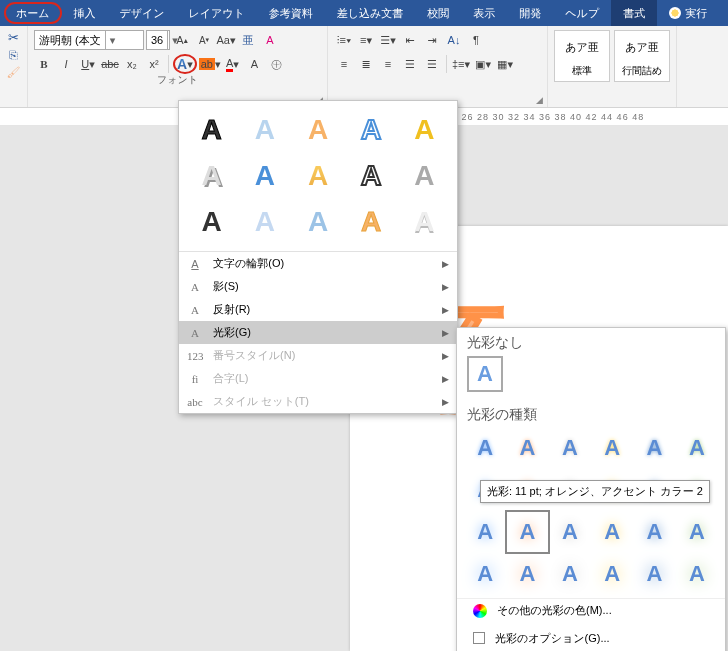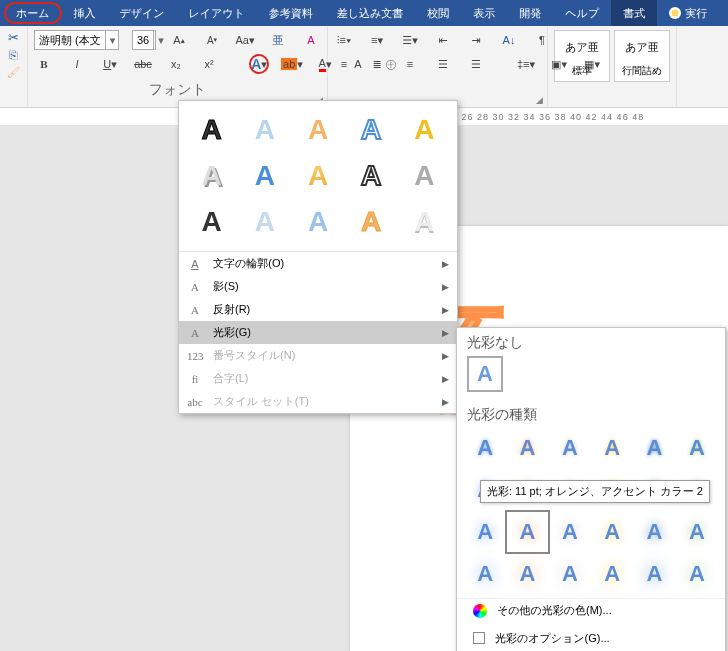--- a/index.html
+++ b/index.html
@@ -7,29 +7,29 @@
 .ribbon-tabs{height:26px;background:#2b579a;display:flex;align-items:center;color:#fff;padding-left:4px}
 .tab{padding:0 12px;height:26px;display:flex;align-items:center;cursor:pointer}
 .tab.active{border:2px solid #d9261c;border-radius:12px;padding:0 10px;height:22px}
 .tab.format{background:#1e3e73}
 .tab.tell{display:flex;align-items:center;gap:4px}
 .bulb{width:12px;height:12px;background:radial-gradient(circle,#ffd966 40%,#fff 45%);border-radius:50%}
 .ribbon-body{height:82px;background:#f3f3f3;border-bottom:1px solid #d4d4d4;display:flex;position:relative}
 .clip-area{width:28px;border-right:1px solid #e1e1e1;display:flex;flex-direction:column;align-items:center;padding-top:4px;gap:4px}
 .scissors{color:#2b579a;font-size:13px}
 .font-group{padding:4px 6px;display:flex;flex-direction:column;gap:4px;border-right:1px solid #e1e1e1;position:relative}
-.row{display:flex;align-items:center;gap:13px}
+.row{display:flex;align-items:center;gap:2px}
 .font-sel{display:flex;align-items:center;border:1px solid #ababab;background:#fff;height:20px}
 .font-sel span{padding:0 4px}
 .dd{width:12px;text-align:center;color:#666;border-left:1px solid #ababab;height:18px;line-height:18px}
 .btn{min-width:20px;height:20px;display:flex;align-items:center;justify-content:center;cursor:pointer;color:#444}
 .btn b{font-weight:bold;font-family:"Times New Roman"}
 .sep{width:1px;height:18px;background:#d4d4d4;margin:0 2px}
 .texteff{border:2px solid #d9261c;border-radius:50%;padding:0 2px}
-.group-label{position:absolute;bottom:8px;left:0;right:0;text-align:center;font-size:14px;color:#666}
+.group-label{position:absolute;bottom:20px;left:0;right:0;text-align:center;font-size:10px;color:#666}
 .para-group{padding:4px 6px;display:flex;flex-direction:column;gap:4px;border-right:1px solid #e1e1e1;position:relative;width:220px}
 .styles-group{padding:4px 6px;display:flex;gap:4px;border-right:1px solid #e1e1e1}
 .style-box{width:56px;height:52px;border:1px solid #ccc;background:#fff;display:flex;flex-direction:column;align-items:center;justify-content:center;gap:8px}
 .style-box .aa{font-size:18px;font-family:"MS Mincho"}
 .style-box .lbl{font-size:10px}
 .ruler{height:18px;background:#fff;border-bottom:1px solid #e5e5e5;display:flex;align-items:center;font-size:9px;color:#777;padding-left:446px;gap:2px;letter-spacing:1px}
 .doc{position:absolute;top:126px;left:0;right:0;bottom:0;background:#e6e6e6}
 .page{position:absolute;top:100px;left:350px;width:378px;height:425px;background:#fff;box-shadow:0 0 3px rgba(0,0,0,0.2)}
 .wordart{position:absolute;font-size:120px;font-weight:bold;color:#ffb380;-webkit-text-stroke:2px #ff9248;font-family:"Meiryo"}
 .wa1{top:50px;left:40px}

